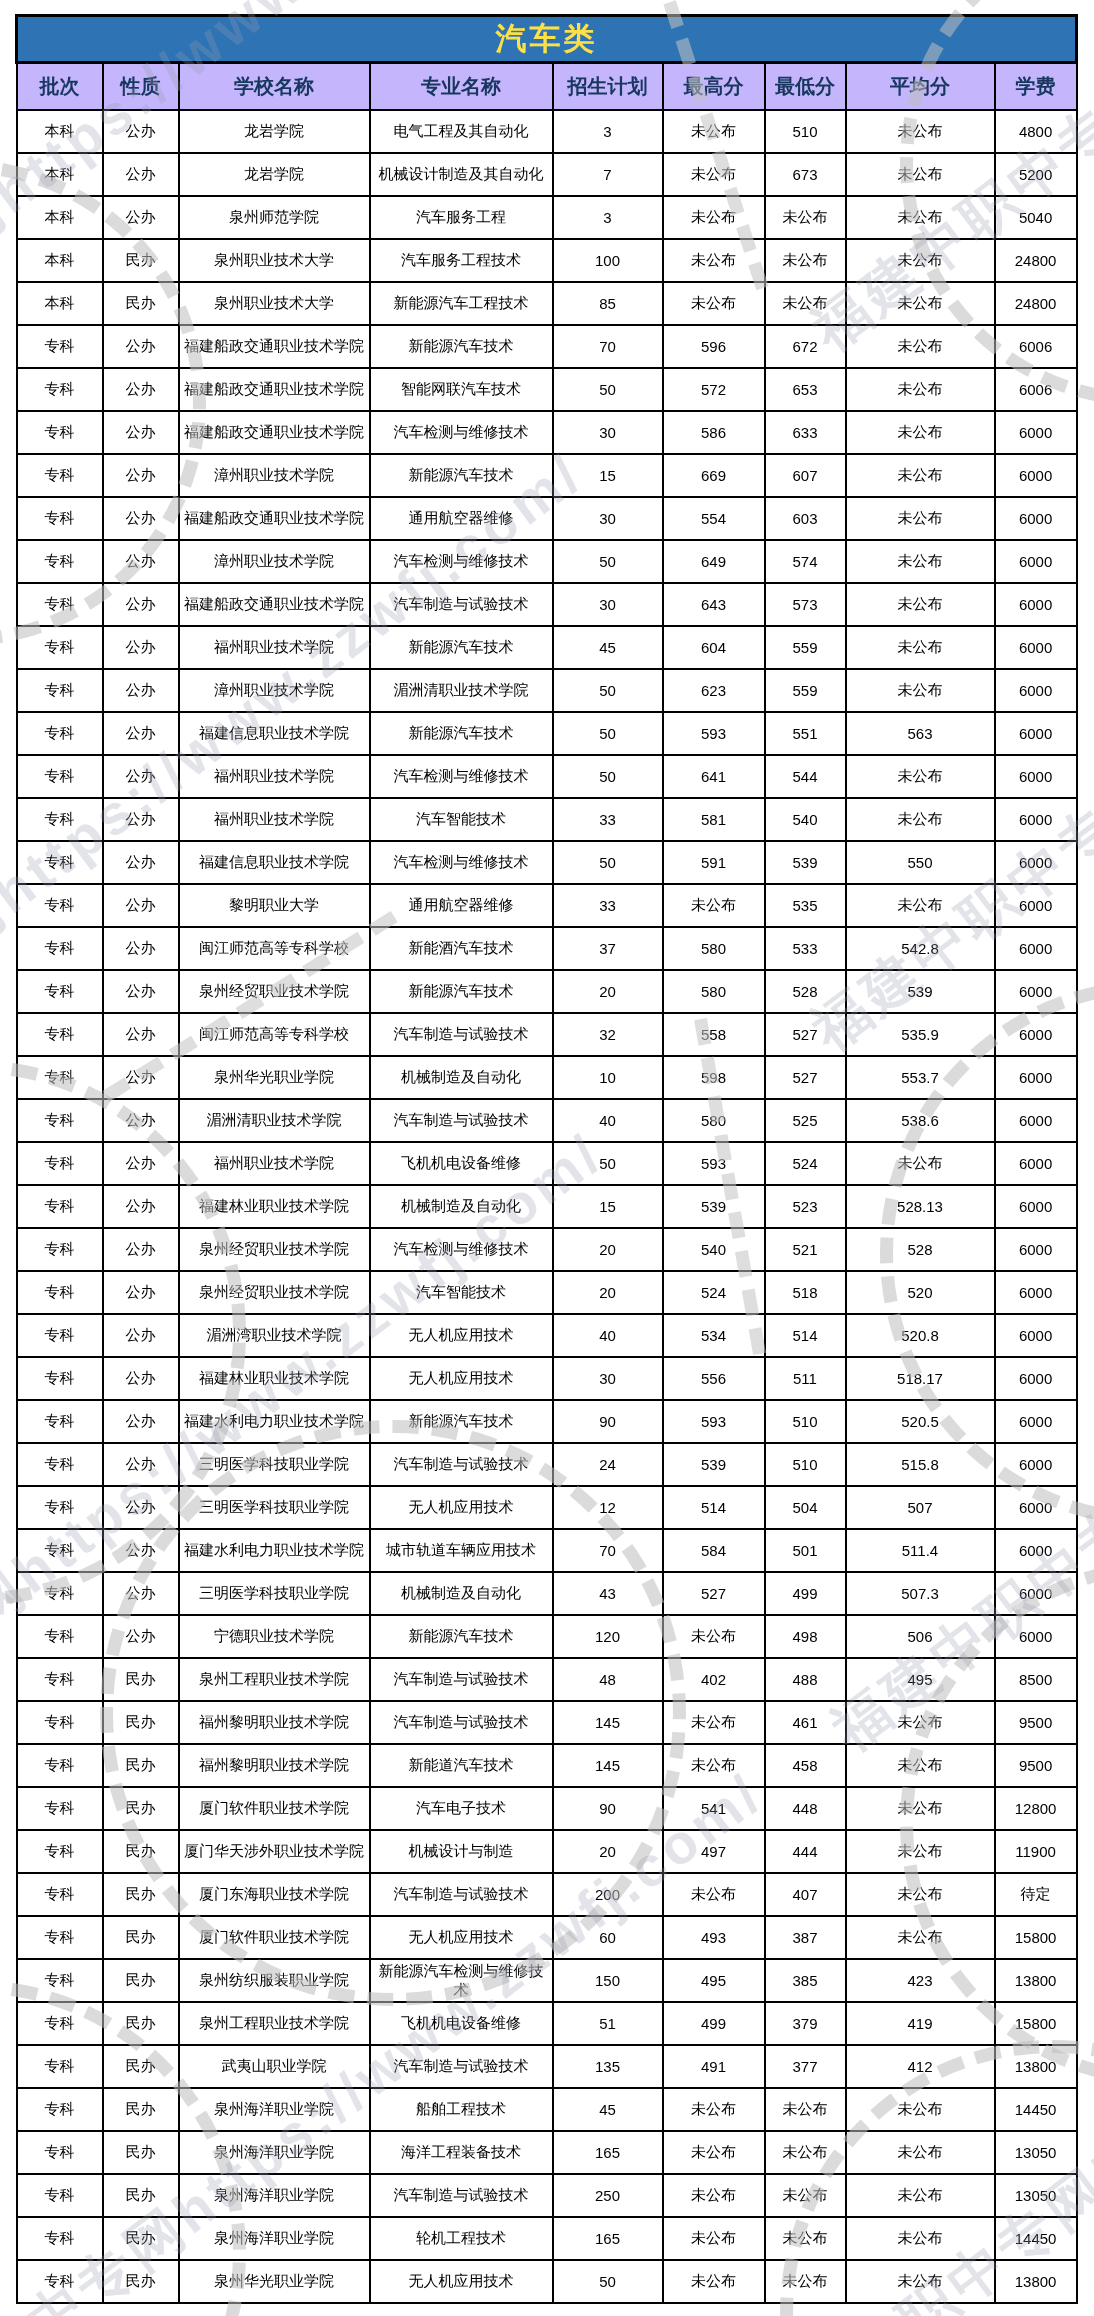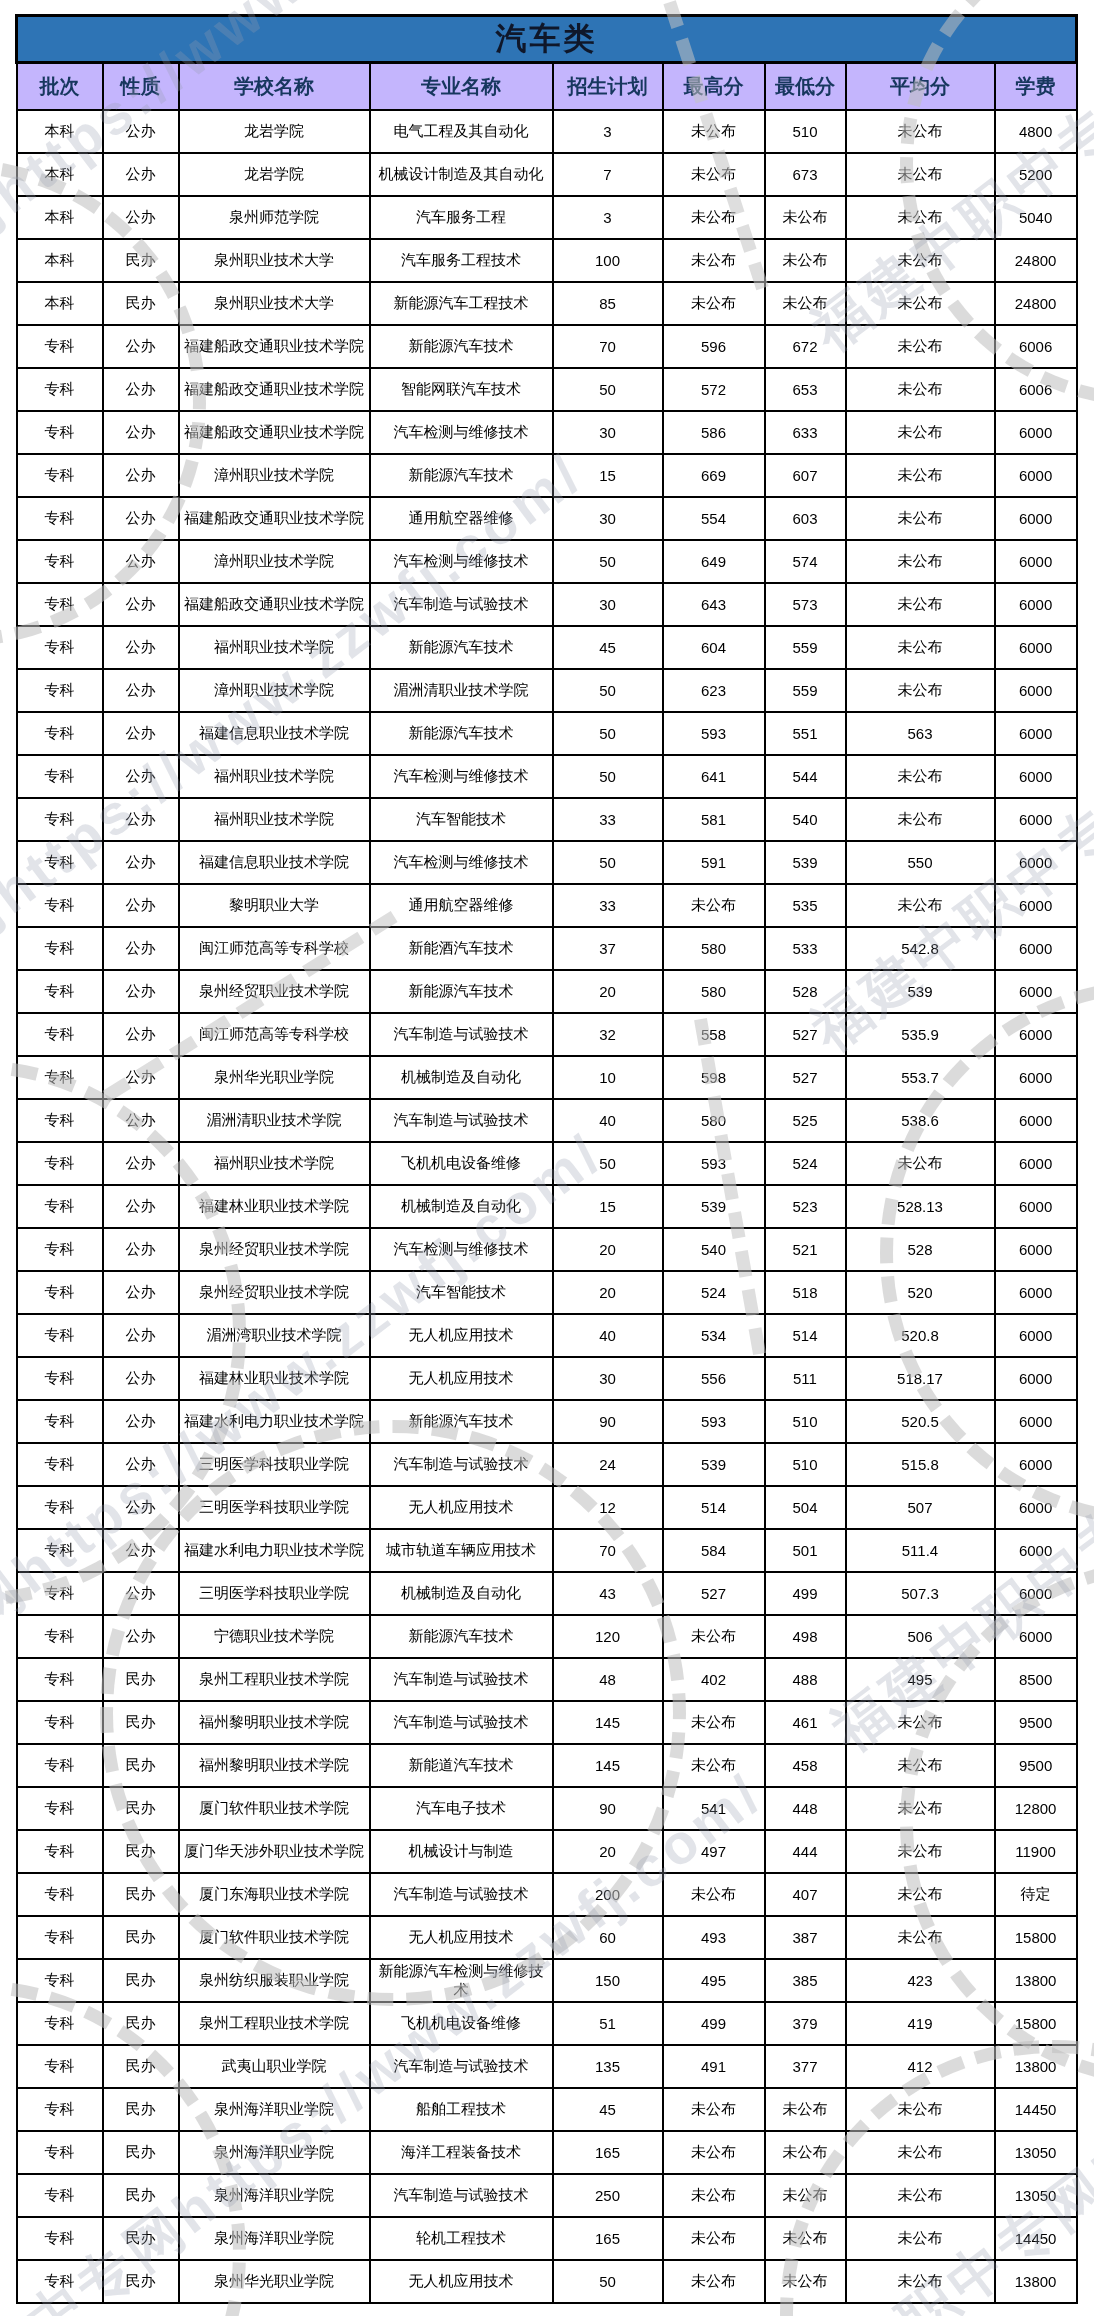--- a/index.html
+++ b/index.html
@@ -7,21 +7,21 @@
     width:1094px; height:2316px; position:relative; overflow:hidden;
     background:#ffffff; font-family:"Liberation Sans", sans-serif;
   }
   .table-wrap { position:absolute; left:15px; top:14px; z-index:1; }
   table { border-collapse:collapse; table-layout:fixed; width:1060px; background:#fff; }
   th, td {
     border:2px solid #000; text-align:center; vertical-align:middle;
     overflow:hidden; padding:0 1px;
   }
   .title-cell {
-    background:#2e74b5; color:#0f172a; font-size:31px; font-weight:bold;
+    background:#2e74b5; color:#fde047; font-size:31px; font-weight:bold;
     height:44px; letter-spacing:3px; border:3px solid #000;
   }
   .header-row th {
     background:#c4b5fd; color:#17375e; font-size:20px; font-weight:bold; height:45px;
   }
   tbody td { font-size:15px; color:#000; height:41px; }
   tbody td.c-school, tbody td.c-major { font-size:15px; }
 
   
   .watermarks { position:absolute; left:0; top:0; width:1094px; height:2316px;

